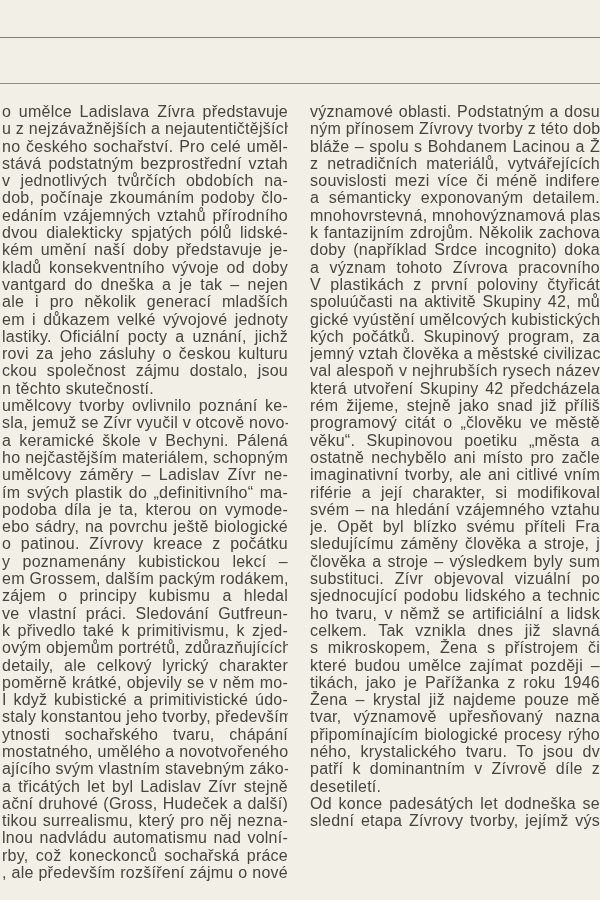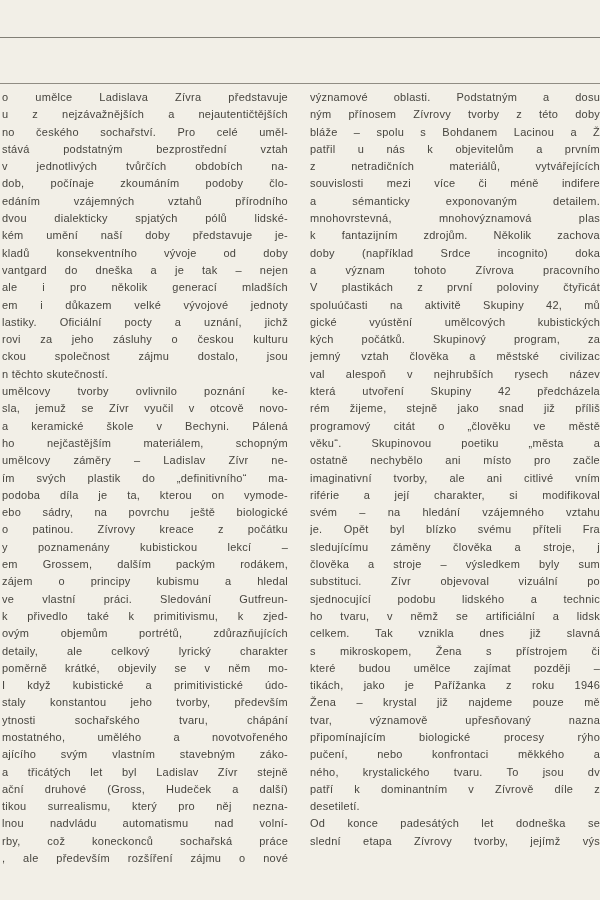--- a/index.html
+++ b/index.html
@@ -21,22 +21,22 @@
     left: 0;
     width: 600px;
     height: 1px;
     background: var(--rule, #6f6b62);
     opacity: 0.85;
   }
   .rule.rule-1 { top: 37px; }
   .rule.rule-2 { top: 83px; opacity: 0.75; }
   .column {
     position: absolute;
-    top: 89px;
-    font-size: 11px;
+    top: 103px;
+    font-size: 16px;
     line-height: 17.3px;
     letter-spacing: 0.25px;
   }
   .column-left {
     left: 2px;
     width: 286px;
   }
   .column-right {
     left: 310px;
     width: 290px;
@@ -102,21 +102,20 @@
       <div class="line">ační druhové (Gross, Hudeček a další)</div>
       <div class="line">tikou surrealismu, který pro něj nezna-</div>
       <div class="line">lnou nadvládu automatismu nad volní-</div>
       <div class="line">rby, což koneckonců sochařská práce</div>
       <div class="line">, ale především rozšíření zájmu o nové</div>
     </div>
   <div class="column column-right">
       <div class="line">významové oblasti. Podstatným a dosu</div>
       <div class="line">ným přínosem Zívrovy tvorby z této doby</div>
       <div class="line">bláže – spolu s Bohdanem Lacinou a Ž</div>
-      <div class="line">patřil u nás k objevitelům a prvním</div>
       <div class="line">z netradičních materiálů, vytvářejících</div>
       <div class="line">souvislosti mezi více či méně indifere</div>
       <div class="line">a sémanticky exponovaným detailem.</div>
       <div class="line">mnohovrstevná, mnohovýznamová plas</div>
       <div class="line">k fantazijním zdrojům. Několik zachova</div>
       <div class="line">doby (například Srdce incognito) doka</div>
       <div class="line">a význam tohoto Zívrova pracovního</div>
       <div class="line">V plastikách z první poloviny čtyřicát</div>
       <div class="line">spoluúčasti na aktivitě Skupiny 42, mů</div>
       <div class="line">gické vyústění umělcových kubistických</div>
@@ -137,20 +136,19 @@
       <div class="line">substituci. Zívr objevoval vizuální po</div>
       <div class="line">sjednocující podobu lidského a technic</div>
       <div class="line">ho tvaru, v němž se artificiální a lidsk</div>
       <div class="line">celkem. Tak vznikla dnes již slavná</div>
       <div class="line">s mikroskopem, Žena s přístrojem či</div>
       <div class="line">které budou umělce zajímat později –</div>
       <div class="line">tikách, jako je Pařížanka z roku 1946</div>
       <div class="line">Žena – krystal již najdeme pouze mě</div>
       <div class="line">tvar, významově upřesňovaný nazna</div>
       <div class="line">připomínajícím biologické procesy rýho</div>
-      <div class="line">pučení, nebo konfrontaci měkkého a</div>
       <div class="line">ného, krystalického tvaru. To jsou dv</div>
       <div class="line">patří k dominantním v Zívrově díle z</div>
       <div class="line end">desetiletí.</div>
       <div class="line">Od konce padesátých let dodneška se</div>
       <div class="line">slední etapa Zívrovy tvorby, jejímž výs</div>
     </div>
 </div>
 
 </body></html>

